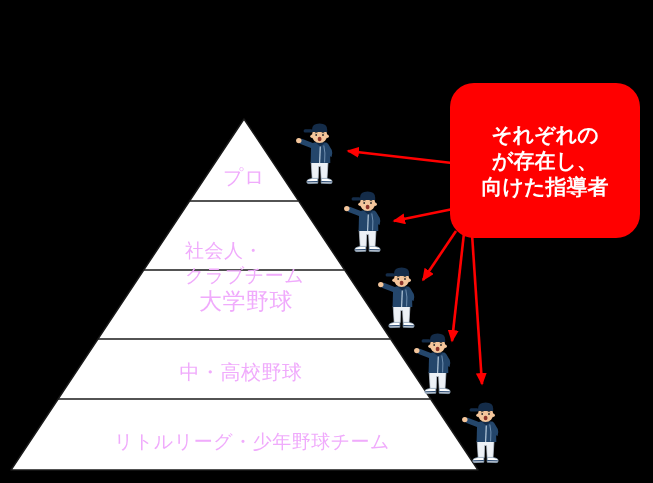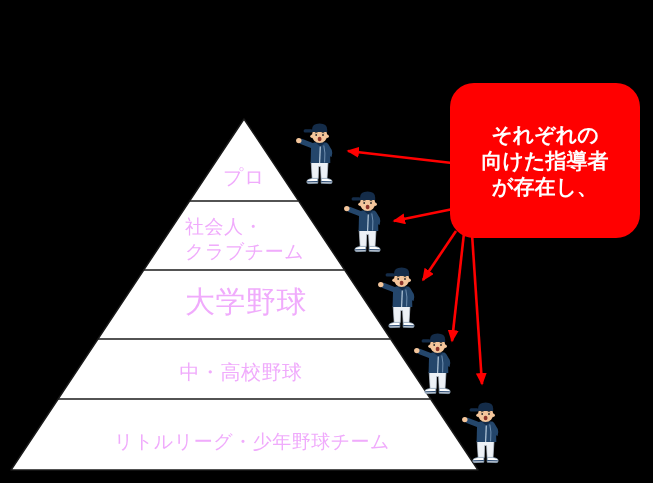--- a/index.html
+++ b/index.html
@@ -23,20 +23,21 @@
     white-space: pre-line;
     text-align: center;
     font-weight: 500;
     letter-spacing: 0.5px;
     line-height: 1.2;
   }
   .pyr-label--left {
     left: 185px;
     transform: translate(0, -50%);
     text-align: left;
+    margin-top: 24px;
   }
   .callout {
     position: absolute;
     left: 450px;
     top: 83px;
     width: 190px;
     height: 155px;
     background: #ff0000;
     border-radius: 24px;
     display: flex;
@@ -123,25 +124,25 @@
     <use href="#coach" x="376" y="263"></use>
     <use href="#coach" x="412" y="329"></use>
     <use href="#coach" x="460" y="398"></use>
   </svg>
 
   <div class="pyr-label" style="top:177px; font-size:20px;">プロ</div>
 
   <div class="pyr-label pyr-label--left" style="top:239px; font-size:19px; line-height:25px;">社会人・
 クラブチーム</div>
 
-  <div class="pyr-label" style="left:246px; top:302px; font-size:30px;">大学野球</div>
+  <div class="pyr-label" style="left:246px; top:302px; font-size:23px;">大学野球</div>
 
   <div class="pyr-label" style="left:241px; top:372px; font-size:20px;">中・高校野球</div>
 
   <div class="pyr-label" style="left:252px; top:442px; font-size:19px;">リトルリーグ・少年野球チーム</div>
 
   <div class="callout">
     <div class="callout-line">それぞれの</div>
+    <div class="callout-line">が存在し、</div>
     <div class="callout-line">向けた指導者</div>
-    <div class="callout-line">が存在し、</div>
   </div>
 
 </div>
 
 </body></html>

